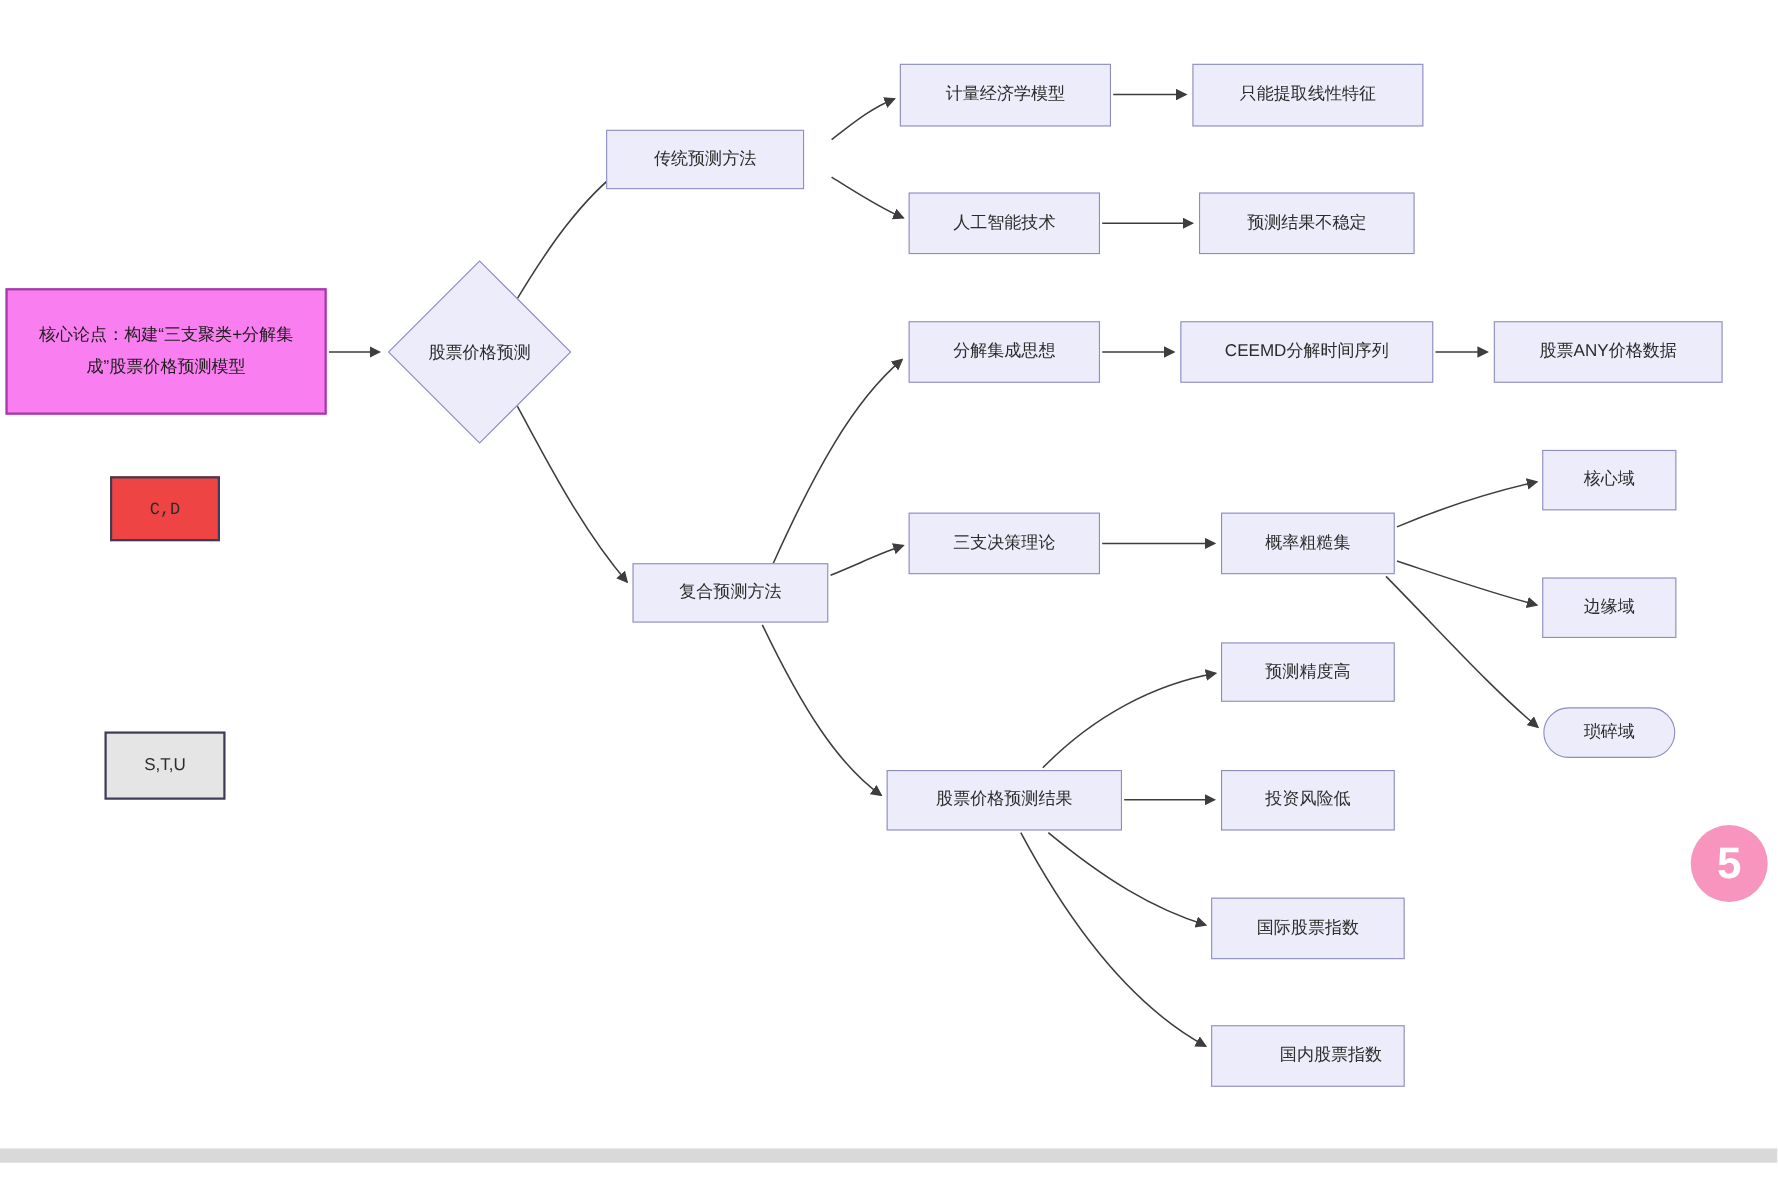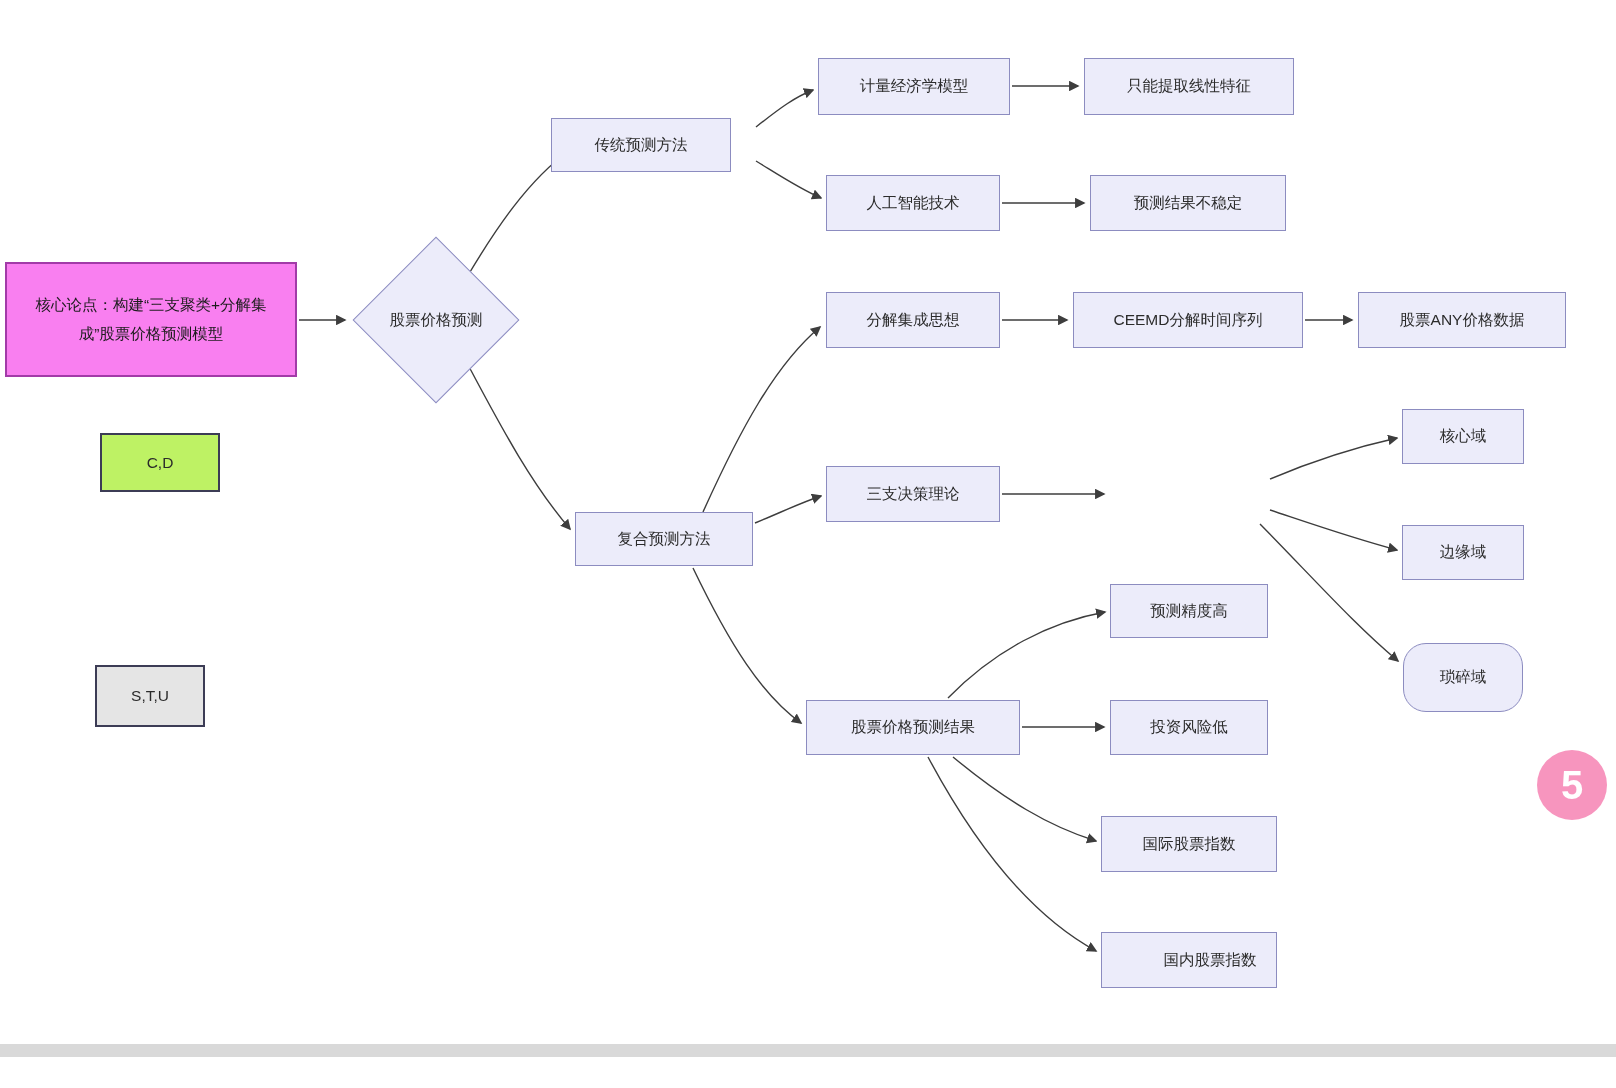--- a/index.html
+++ b/index.html
@@ -28,38 +28,38 @@
   }
   .diamond-label {
     position:absolute; left:352px; top:303px; width:168px; height:34px;
     display:flex; align-items:center; justify-content:center; font-size:15.5px;
   }
 
   .legend-box {
     position:absolute; border:2px solid #3c3c55;
     display:flex; align-items:center; justify-content:center; font-size:15.5px;
   }
-  #lg-cd   { left:100px; top:433px; width:120px; height:59px; background:#bef264; }
+  #lg-cd   { left:100px; top:433px; width:100px; height:59px; background:#ef4444;font-family:Liberation Mono, monospace; }
   #lg-efij { left:91px;  top:548px; width:119px; height:60px; background:#FAFAC8; }
   #lg-stu  { left:95px;  top:665px; width:110px; height:62px; background:#e5e5e5; }
 
   #n-traditional   { left:551px;  top:118px; width:180px; height:54px; }
   #n-econometric   { left:818px;  top:58px;  width:192px; height:57px; }
   #n-linear        { left:1084px; top:58px;  width:210px; height:57px; }
   #n-ai            { left:826px;  top:175px; width:174px; height:56px; }
   #n-unstable      { left:1090px; top:175px; width:196px; height:56px; }
   #n-decomposition { left:826px;  top:292px; width:174px; height:56px; }
   #n-ceemd         { left:1073px; top:292px; width:230px; height:56px; }
   #n-anyprice      { left:1358px; top:292px; width:208px; height:56px; }
   #n-composite     { left:575px;  top:512px; width:178px; height:54px; }
   #n-threeway      { left:826px;  top:466px; width:174px; height:56px; }
   #n-roughset      { left:1110px; top:466px; width:158px; height:56px; }
   #n-core          { left:1402px; top:409px; width:122px; height:55px; }
   #n-boundary      { left:1402px; top:525px; width:122px; height:55px; }
-  #n-trivial       { left:1403px; top:643px; width:120px; height:69px;border-radius:23px; }
+  #n-trivial       { left:1403px; top:643px; width:120px; height:46px;border-radius:23px; }
   #n-accuracy      { left:1110px; top:584px; width:158px; height:54px; }
   #n-results       { left:806px;  top:700px; width:214px; height:55px; }
   #n-risk          { left:1110px; top:700px; width:158px; height:55px; }
   #n-intl          { left:1101px; top:816px; width:176px; height:56px; }
   #n-domestic      { left:1101px; top:932px; width:176px; height:56px;padding-left:48px; }
 
   .badge {
     position:absolute; left:1537px; top:750px; width:70px; height:70px;
     border-radius:50%; background:#F795BE;
     display:flex; align-items:center; justify-content:center;
@@ -117,20 +117,21 @@
   <div class="node" id="n-traditional">传统预测方法</div>
   <div class="node" id="n-linear">只能提取线性特征</div>
   <div class="node" id="n-econometric">计量经济学模型</div>
   <div class="node" id="n-ai">人工智能技术</div>
   <div class="node" id="n-unstable">预测结果不稳定</div>
   <div class="node" id="n-composite">复合预测方法</div>
   <div class="node" id="n-decomposition">分解集成思想</div>
   <div class="node" id="n-ceemd">CEEMD分解时间序列</div>
   <div class="node" id="n-anyprice">股票ANY价格数据</div>
   <div class="node" id="n-threeway">三支决策理论</div>
+  <div class="node" id="n-roughset">概率粗糙集</div>
   <div class="node" id="n-core">核心域</div>
   <div class="node" id="n-boundary">边缘域</div>
   <div class="node" id="n-trivial">琐碎域</div>
   <div class="node" id="n-accuracy">预测精度高</div>
   <div class="node" id="n-results">股票价格预测结果</div>
   <div class="node" id="n-risk">投资风险低</div>
   <div class="node" id="n-intl">国际股票指数</div>
   <div class="node" id="n-domestic">国内股票指数</div>
 
   <div class="badge">

